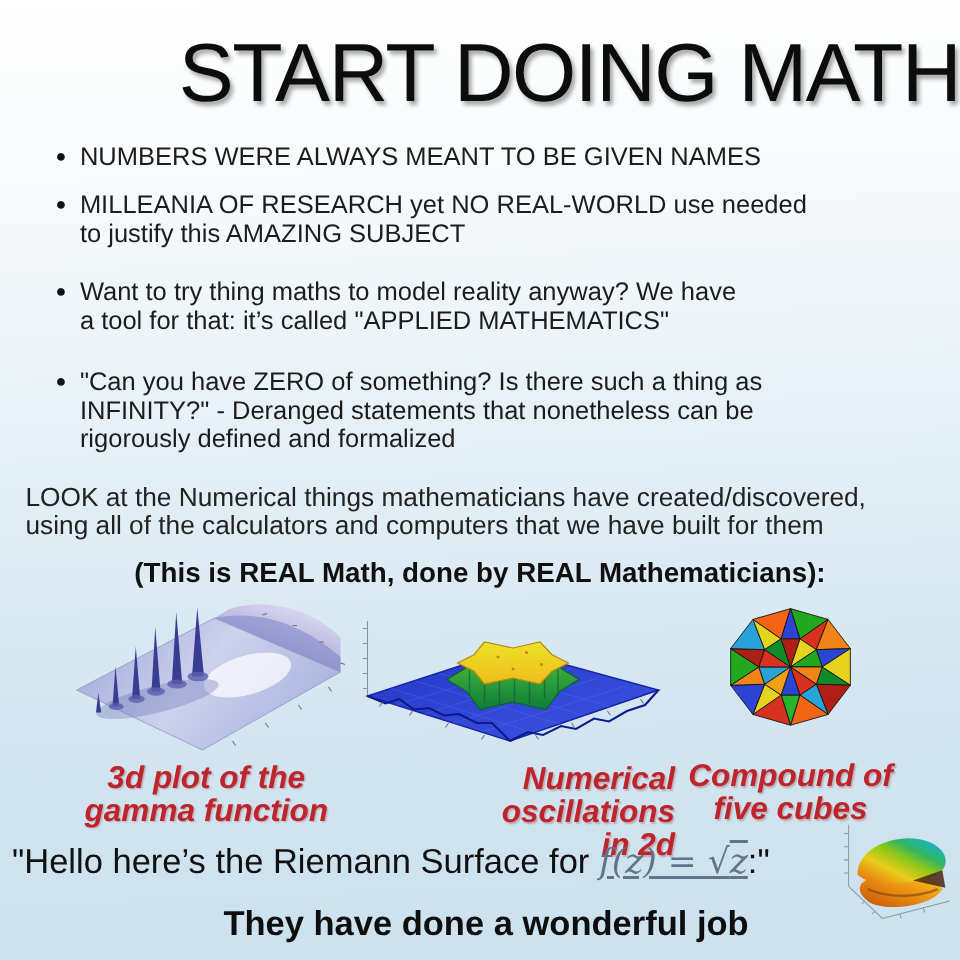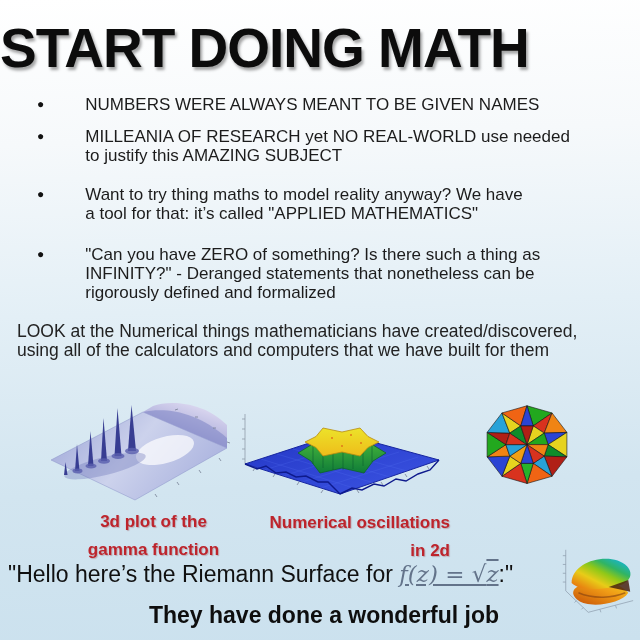--- a/index.html
+++ b/index.html
@@ -2,39 +2,39 @@
 <html><head>
 <meta charset="utf-8">
 <style>
   html,body{margin:0;padding:0;}
   .page{
     position:relative;width:640px;height:640px;overflow:hidden;
     font-family:"Liberation Sans",sans-serif;color:#1b1b1b;
     background:linear-gradient(178deg,#ffffff 0%,#f6f9fb 22%,#e3eff6 48%,#d2e5f0 75%,#cbe1ee 100%);
   }
   .title{
-    position:absolute;top:16px;left:0;width:100%;margin:0;text-align:left;
-    font-size:55px;font-weight:bold;letter-spacing:-1px;color:#0c0c0c;
+    position:absolute;top:16px;left:0;width:100%;margin:0;text-align:right;
+    font-size:55px;font-weight:normal;letter-spacing:-1px;color:#0c0c0c;
     text-shadow:2px 3px 3px rgba(0,0,0,.35);
   }
   .bullets{position:absolute;left:37px;top:0;width:575px;height:640px;margin:0;padding:0;list-style:none;}
   .bullet{position:absolute;display:flex;font-size:17px;line-height:19px;color:#1c1c1c;}
   .bullet .dot{flex:0 0 auto;font-size:12px;line-height:19px;margin-right:9px;color:#111;}
   .b1{top:95px;} .b2{top:127px;} .b3{top:185px;} .b4{top:245px;}
-  .pre{white-space:pre-line;margin-left:32px;}
+  .pre{white-space:pre-line;}
   .look{position:absolute;left:17px;top:322px;width:608px;margin:0;font-size:17.5px;line-height:19px;color:#222;}
   .subhead{position:absolute;left:0;top:371px;width:100%;margin:0;text-align:center;
     font-size:18.5px;font-weight:bold;color:#101010;}
   .figure{position:absolute;margin:0;text-align:center;}
   .fig1{left:40px;top:398px;width:195px;}
   .fig2{left:232px;top:402px;width:218px;text-align:right;}
   .fig3{left:452px;top:400px;width:150px;}
   .figure svg{display:block;margin:0 auto;}
-  .caption{font-size:17px;font-weight:bold;line-height:28px;color:#bd242c;
-    text-shadow:1px 1px 1px rgba(130,10,10,.25);}
+  .caption{font-size:21px;font-weight:bold;line-height:22px;color:#bd242c;
+    text-shadow:1px 1px 1px rgba(130,10,10,.25);font-style:italic;}
   .fig1 .caption{margin-top:3px;} .fig2 .caption{margin-top:6px;} .fig3 .caption{margin-top:10px;}
   .riemann{position:absolute;left:8px;top:561px;width:560px;font-size:23px;color:#101010;white-space:nowrap;}
   .formula{font-family:"DejaVu Serif",serif;font-style:italic;color:#63738a;text-decoration:underline;}
   .radicand{text-decoration:overline;}
   .riemann-plot{position:absolute;right:1px;top:543px;}
   .footer{position:absolute;left:0;top:598px;width:100%;margin:4px;text-align:center;
     font-size:23px;font-weight:bold;color:#0e0e0e;}
 </style>
 </head>
 <body>
@@ -62,20 +62,21 @@
       <span class="dot">●</span>
       <span class="pre">"Can you have ZERO of something? Is there such a thing as
 INFINITY?" - Deranged statements that nonetheless can be
 rigorously defined and formalized</span>
     </li>
   </ul>
 
   <p class="look pre">LOOK at the Numerical things mathematicians have created/discovered,
 using all of the calculators and computers that we have built for them</p>
 
+  <p class="subhead">(This is REAL Math, done by REAL Mathematicians):</p>
 
   <figure class="figure fig1">
     <svg width="190" height="107" viewBox="0 0 190 107">
       <defs>
         <linearGradient id="gBase" x1="0" y1="0" x2="1" y2="0.4">
           <stop offset="0" stop-color="#9aa3d6"></stop>
             <stop offset="0.55" stop-color="#ccd2ec"></stop>
             <stop offset="1" stop-color="#aeb6e0"></stop>
         </linearGradient>
         <linearGradient id="gWall" x1="0" y1="1" x2="0.6" y2="0">
@@ -215,20 +216,22 @@
         <polygon points="97,62 92,78 70,62" fill="#f08414"></polygon>
         <polygon points="92,78 78,88 70,62" fill="#d8321e"></polygon>
         <polygon points="78,88 62,88 70,62" fill="#2b44d4"></polygon>
         <polygon points="62,88 48,78 70,62" fill="#f0a014"></polygon>
         <polygon points="48,78 43,62 70,62" fill="#28a2d8"></polygon>
         <polygon points="43,62 48,46 70,62" fill="#d8321e"></polygon>
         <polygon points="48,46 62,36 70,62" fill="#0e8c2a"></polygon>
         <polygon points="62,36 78,36 70,62" fill="#b01f16"></polygon>
       </g>
     </svg>
+    <figcaption class="caption pre">Compound of
+five cubes</figcaption>
   </figure>
 
   <div class="riemann">
     <span>"Hello here’s the Riemann Surface for </span><span class="formula"><span>f(z) = √</span><span class="radicand">z</span></span><span>:"</span>
   </div>
 
   <svg class="riemann-plot" width="84" height="82" viewBox="0 0 86 82">
     <defs>
       <linearGradient id="riOr" x1="0" y1="1" x2="1" y2="0">
         <stop offset="0" stop-color="#c65006"></stop>

